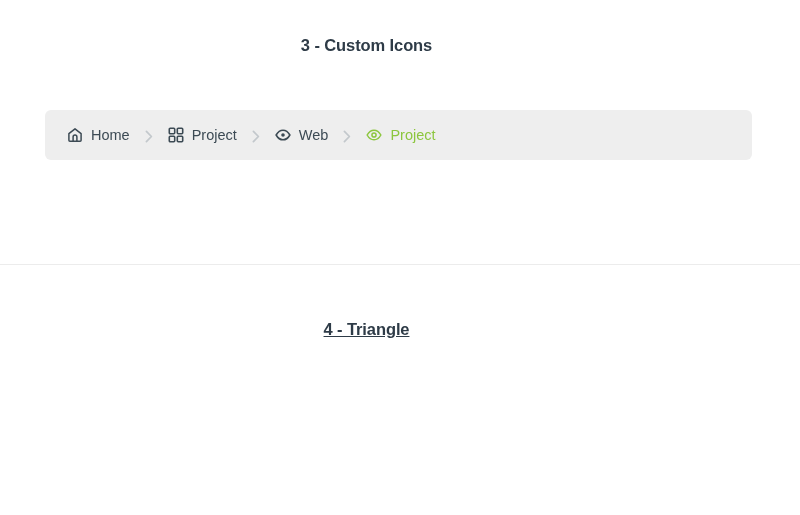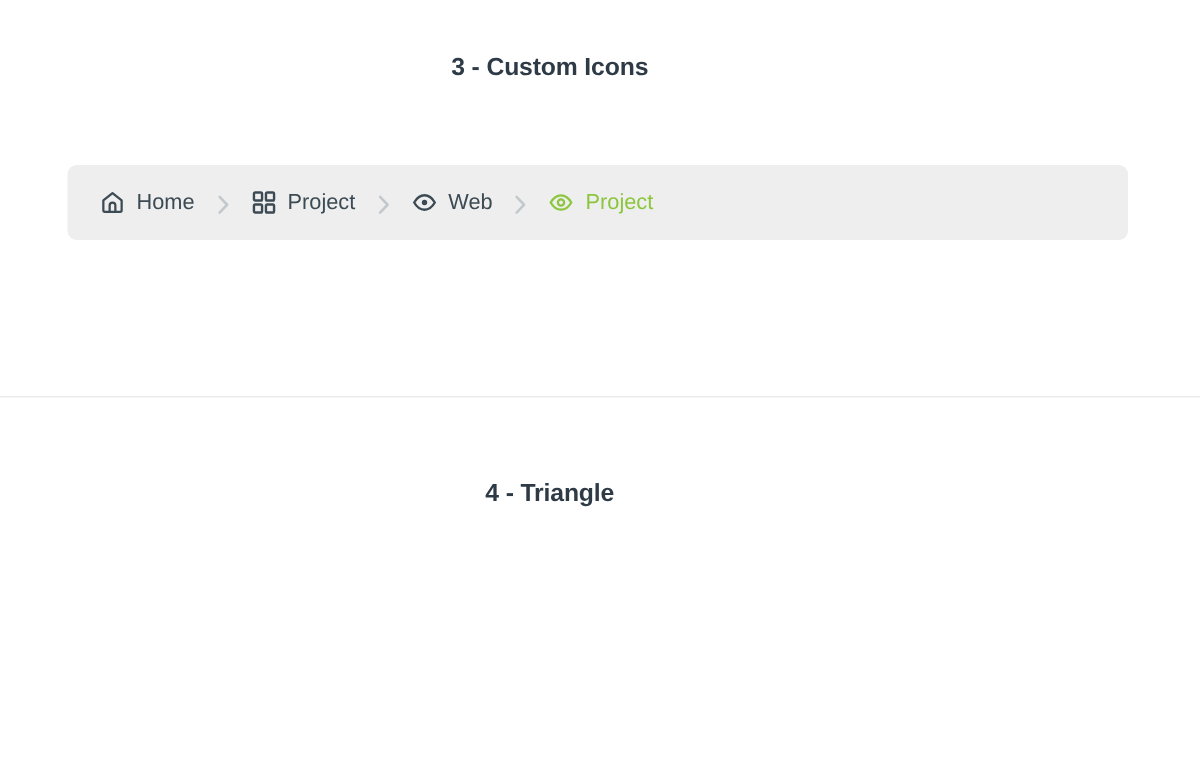--- a/index.html
+++ b/index.html
@@ -102,20 +102,21 @@
     height: 1px;
     background: #ececec;
   }
 
   
   #section-triangle {
     height: 251px;
   }
   #section-triangle .section-title {
     padding-top: 56px;
+    text-decoration: underline;
   }
 </style>
 </head>
 <body>
 
 <div class="section" id="section-custom-icons">
 
   <div class="section-title">3 - Custom Icons</div>
 
   <div class="crumb-panel">

